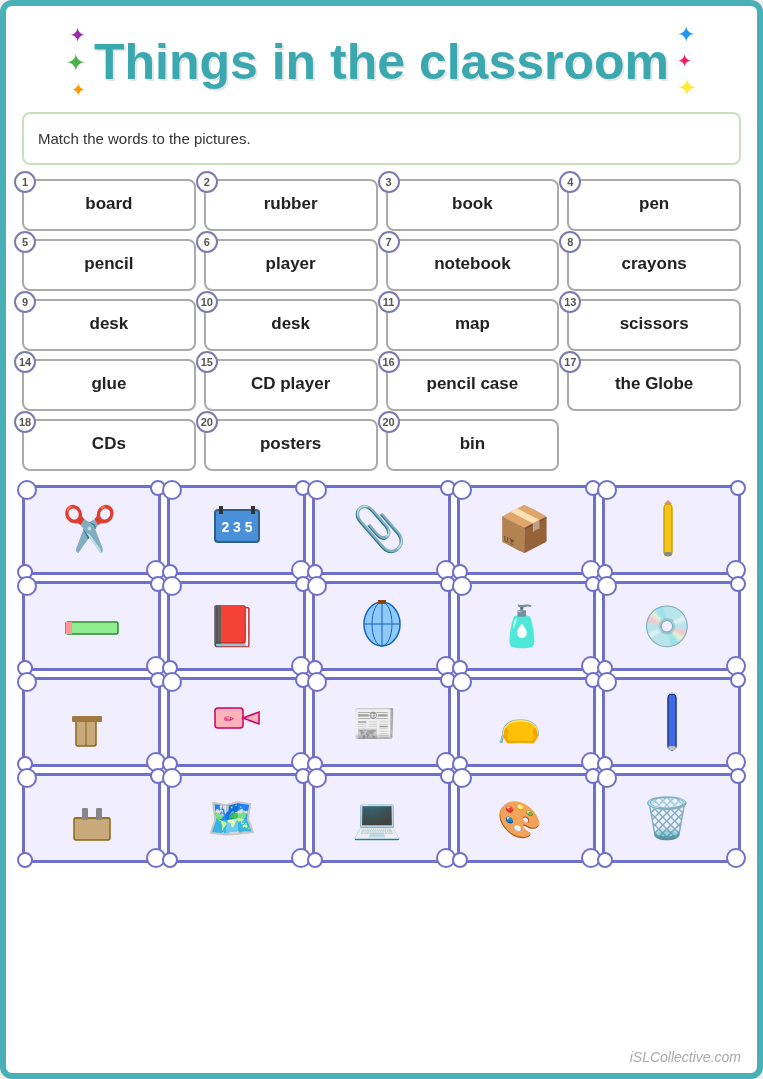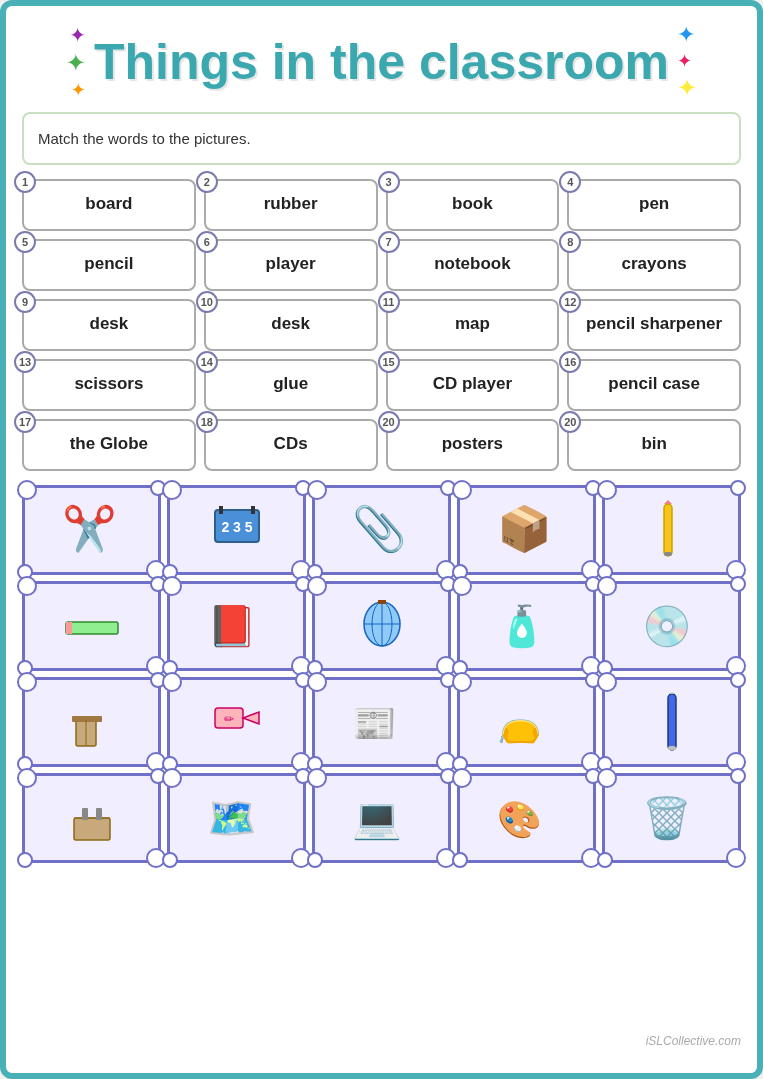--- a/index.html
+++ b/index.html
@@ -116,23 +116,23 @@
       width: 16px;
       height: 16px;
       background: white;
       border: 2px solid #7070c8;
       border-radius: 50%;
     }
     .corner-tr { top: -8px; right: -8px; }
     .corner-bl { bottom: -8px; left: -8px; }
     .watermark {
       position: absolute;
-      bottom: 25px;
+      bottom: 8px;
       right: 16px;
-      font-size: 12px;
+      font-size: 14px;
       color: #aaa;
       font-style: italic;
     }
     .title-row {
       position: relative;
       display: flex;
       align-items: center;
       justify-content: center;
       margin-bottom: 10px;
     }
@@ -211,24 +211,20 @@
   </div>
       <div class="word-item">
     <span class="num">10</span>
     <span class="word">desk</span>
   </div>
       <div class="word-item">
     <span class="num">11</span>
     <span class="word">map</span>
   </div>
       <div class="word-item">
-    <span class="num">12</span>
-    <span class="word">pencil sharpener</span>
-  </div>
-      <div class="word-item">
     <span class="num">13</span>
     <span class="word">scissors</span>
   </div>
       <div class="word-item">
     <span class="num">14</span>
     <span class="word">glue</span>
   </div>
       <div class="word-item">
     <span class="num">15</span>
     <span class="word">CD player</span>

